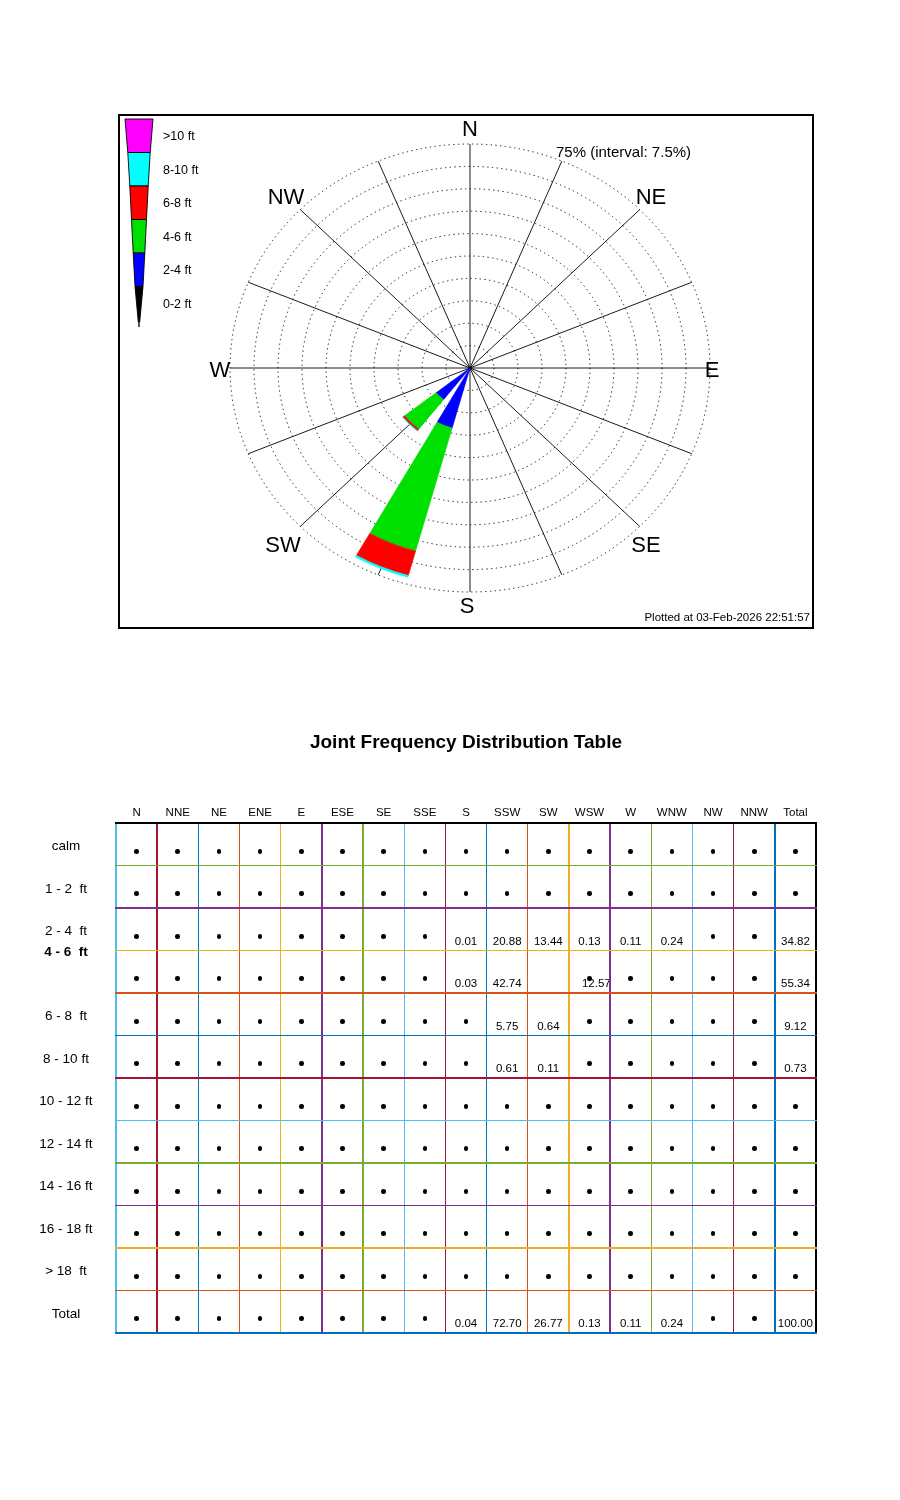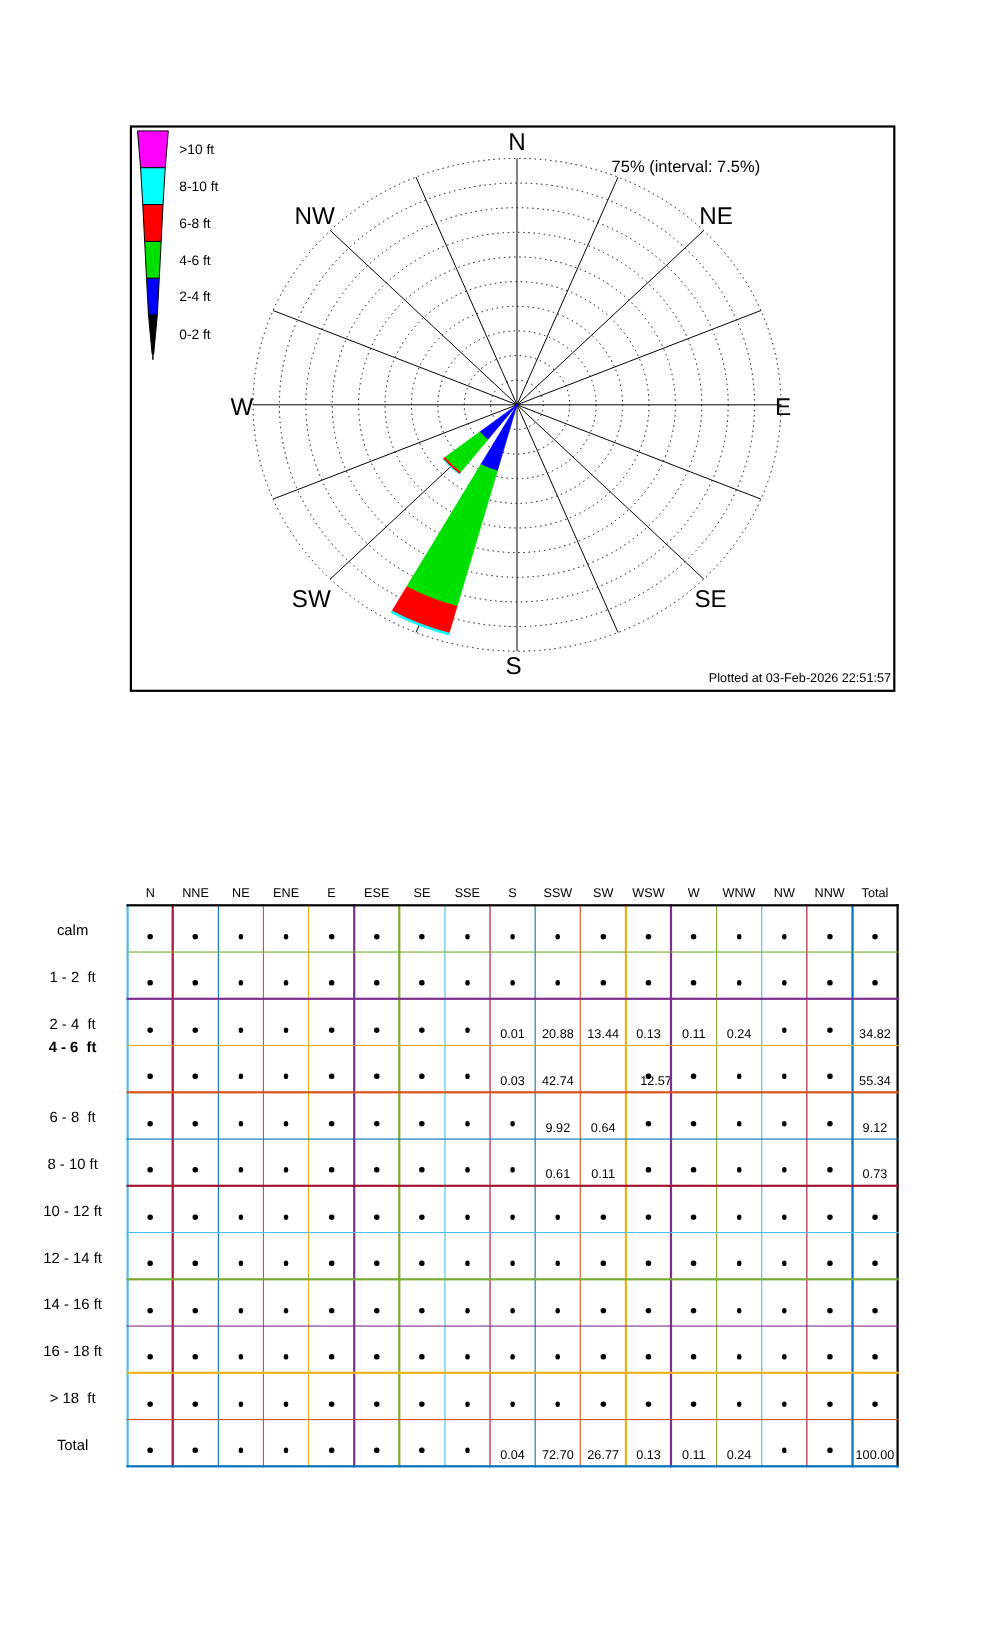--- a/index.html
+++ b/index.html
@@ -110,20 +110,21 @@
   <div class="abs compass-label" style="left:712px;top:370px;">E</div>
   <div class="abs compass-label" style="left:646px;top:545px;">SE</div>
   <div class="abs compass-label" style="left:467px;top:606px;">S</div>
   <div class="abs compass-label" style="left:283px;top:545px;">SW</div>
   <div class="abs compass-label" style="left:220px;top:370px;">W</div>
   <div class="abs compass-label" style="left:286px;top:197px;">NW</div>
 
   <div class="abs" id="scale-label">75% (interval: 7.5%)</div>
   <div class="abs" id="plotted-label">Plotted at 03-Feb-2026 22:51:57</div>
 
+  <div class="abs" id="table-heading">Joint Frequency Distribution Table</div>
 
   <div class="abs" id="freq-table" style="left:0;top:0;width:900px;height:1500px;pointer-events:none;">
       <div class="col-header" style="position:absolute;left:116px;top:792px;width:41.1764705882353px;">N</div>
       <div class="col-header" style="position:absolute;left:157.1764705882353px;top:792px;width:41.1764705882353px;">NNE</div>
       <div class="col-header" style="position:absolute;left:198.3529411764706px;top:792px;width:41.1764705882353px;">NE</div>
       <div class="col-header" style="position:absolute;left:239.52941176470588px;top:792px;width:41.1764705882353px;">ENE</div>
       <div class="col-header" style="position:absolute;left:280.7058823529412px;top:792px;width:41.1764705882353px;">E</div>
       <div class="col-header" style="position:absolute;left:321.88235294117646px;top:792px;width:41.1764705882353px;">ESE</div>
       <div class="col-header" style="position:absolute;left:363.05882352941177px;top:792px;width:41.1764705882353px;">SE</div>
       <div class="col-header" style="position:absolute;left:404.2352941176471px;top:792px;width:41.1764705882353px;">SSE</div>
@@ -366,21 +367,21 @@
       <div class="cell" style="position:absolute;left:363.05882352941177px;top:993px;width:41.1764705882353px;height:42.5px;">
         <span class="dot"></span>
       </div>
       <div class="cell" style="position:absolute;left:404.2352941176471px;top:993px;width:41.1764705882353px;height:42.5px;">
         <span class="dot"></span>
       </div>
       <div class="cell" style="position:absolute;left:445.4117647058824px;top:993px;width:41.1764705882353px;height:42.5px;">
         <span class="dot"></span>
       </div>
       <div class="cell" style="position:absolute;left:486.5882352941177px;top:993px;width:41.1764705882353px;height:42.5px;">
-        <span class="val">9.92</span>
+        <span class="val">5.75</span>
       </div>
       <div class="cell" style="position:absolute;left:527.7647058823529px;top:993px;width:41.1764705882353px;height:42.5px;">
         <span class="val">0.64</span>
       </div>
       <div class="cell" style="position:absolute;left:568.9411764705883px;top:993px;width:41.1764705882353px;height:42.5px;">
         <span class="dot"></span>
       </div>
       <div class="cell" style="position:absolute;left:610.1176470588235px;top:993px;width:41.1764705882353px;height:42.5px;">
         <span class="dot"></span>
       </div>

